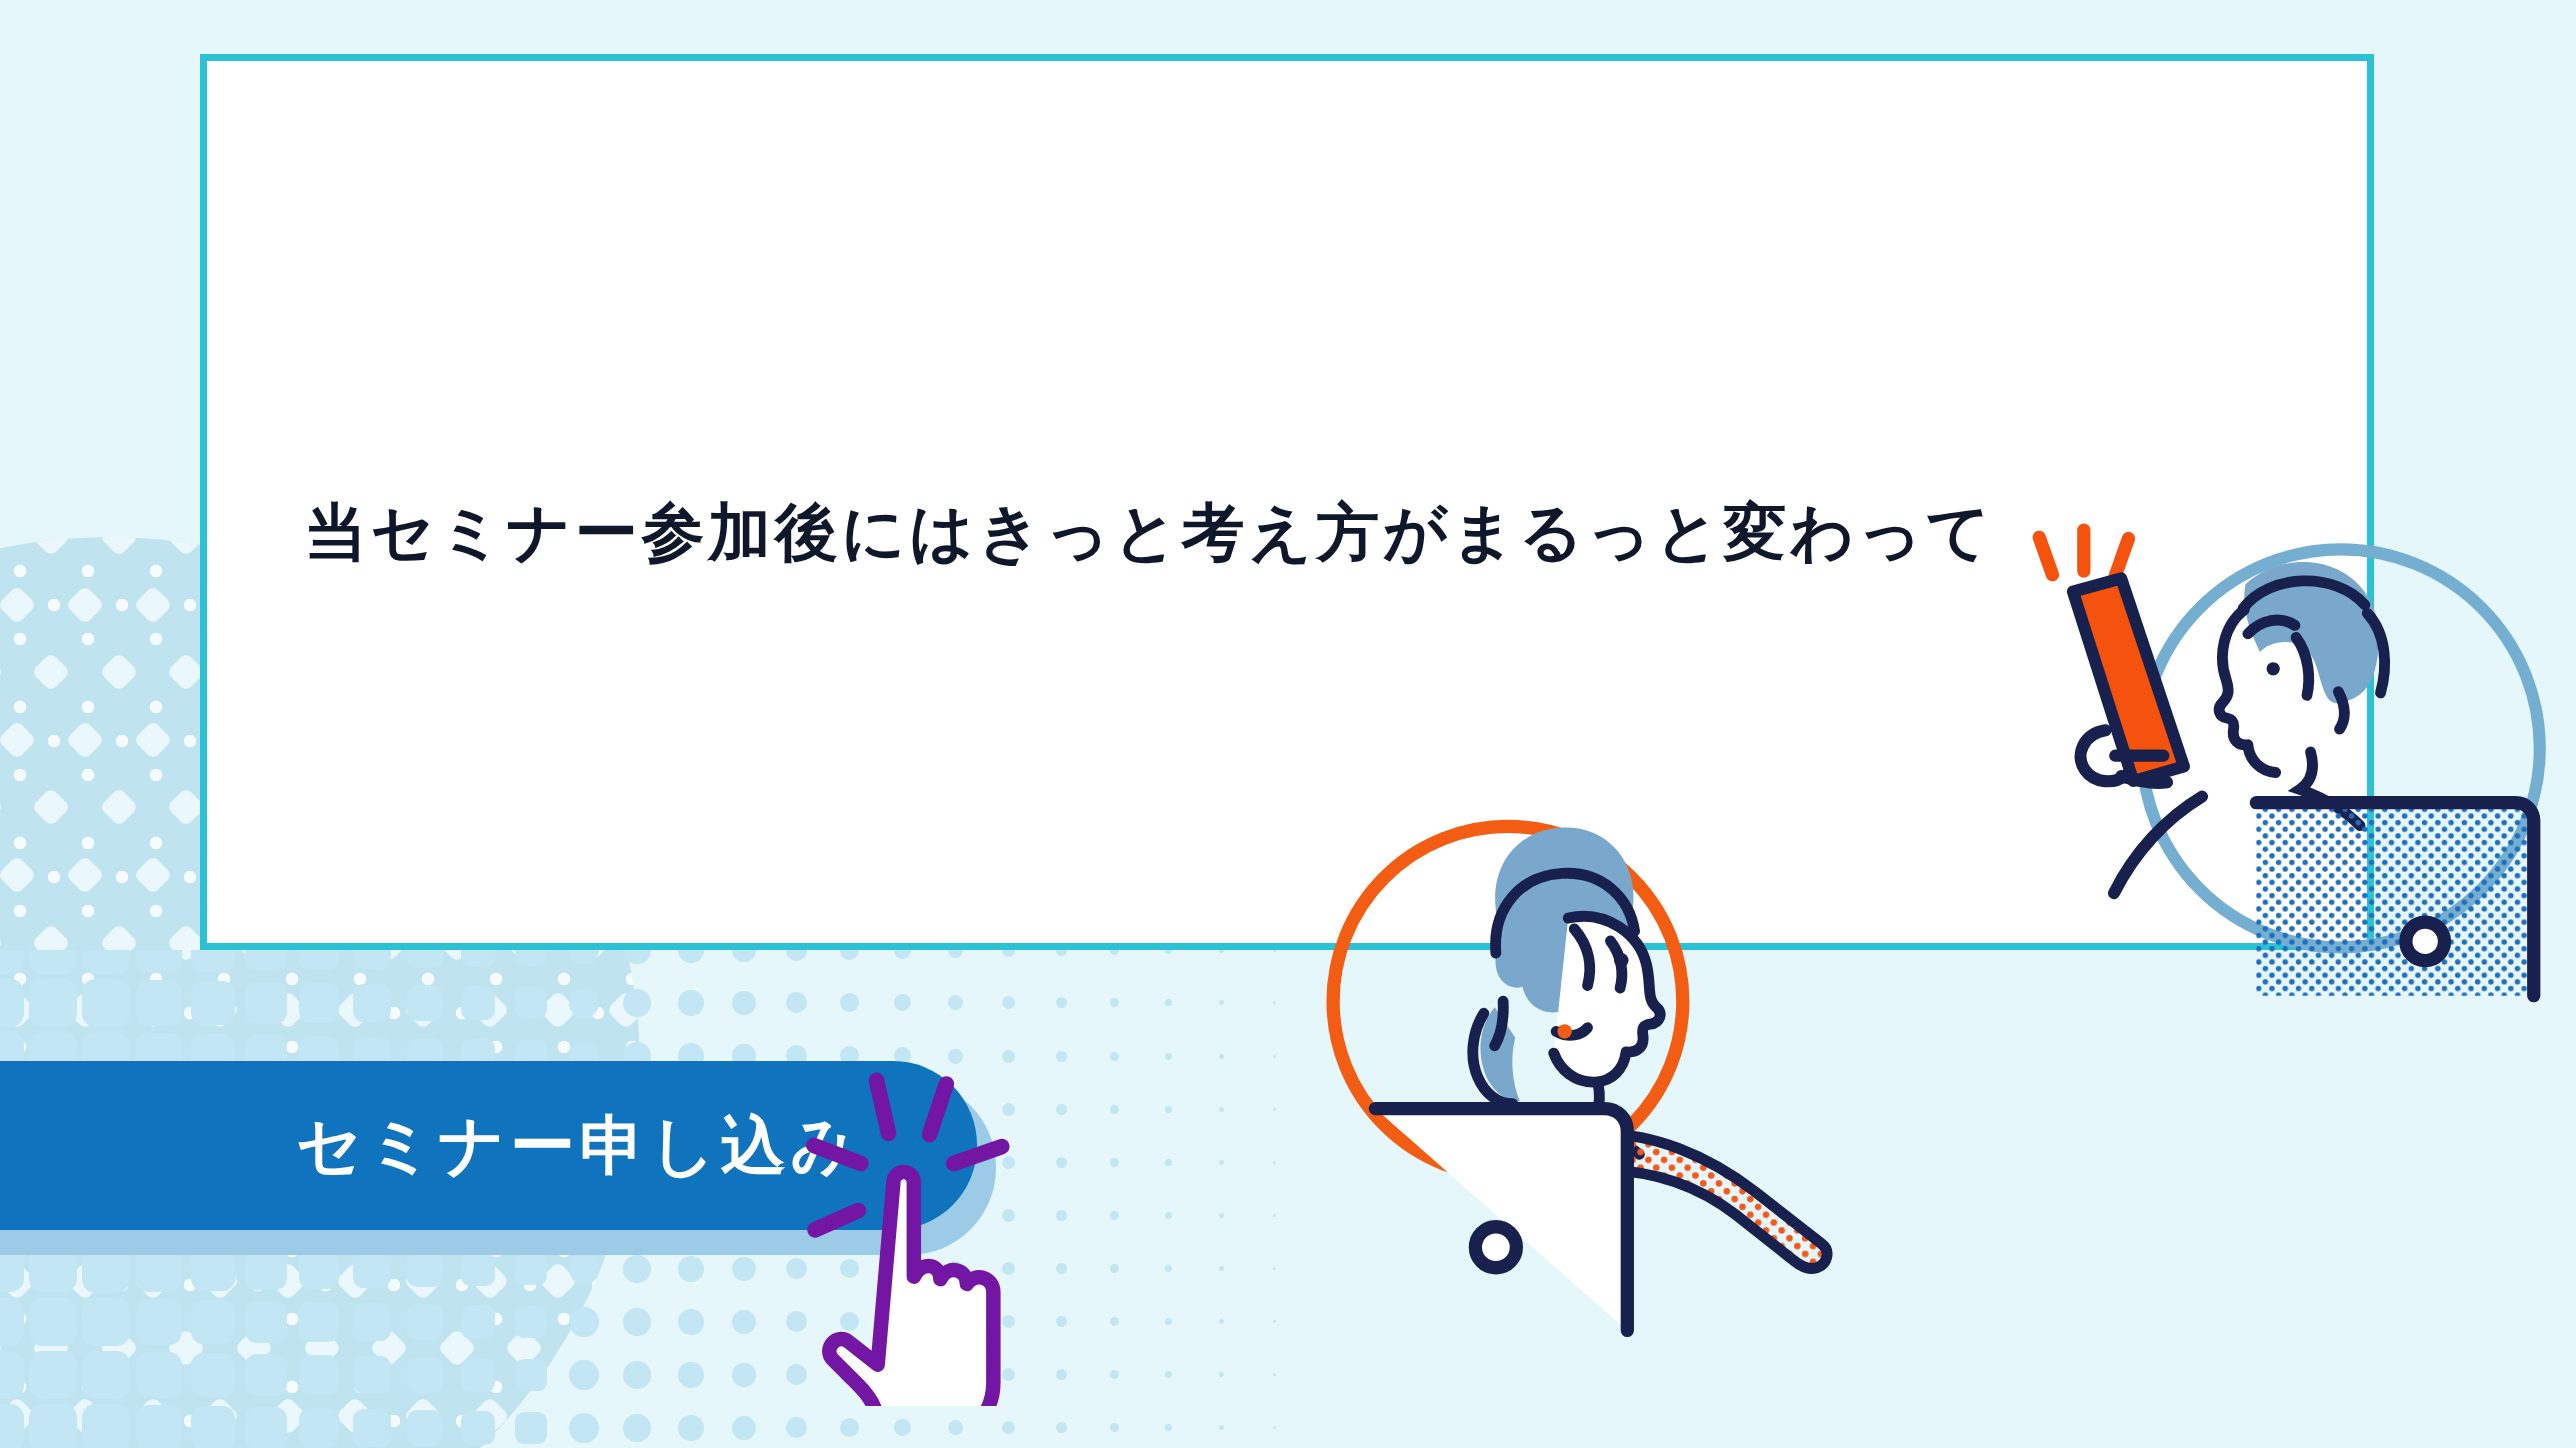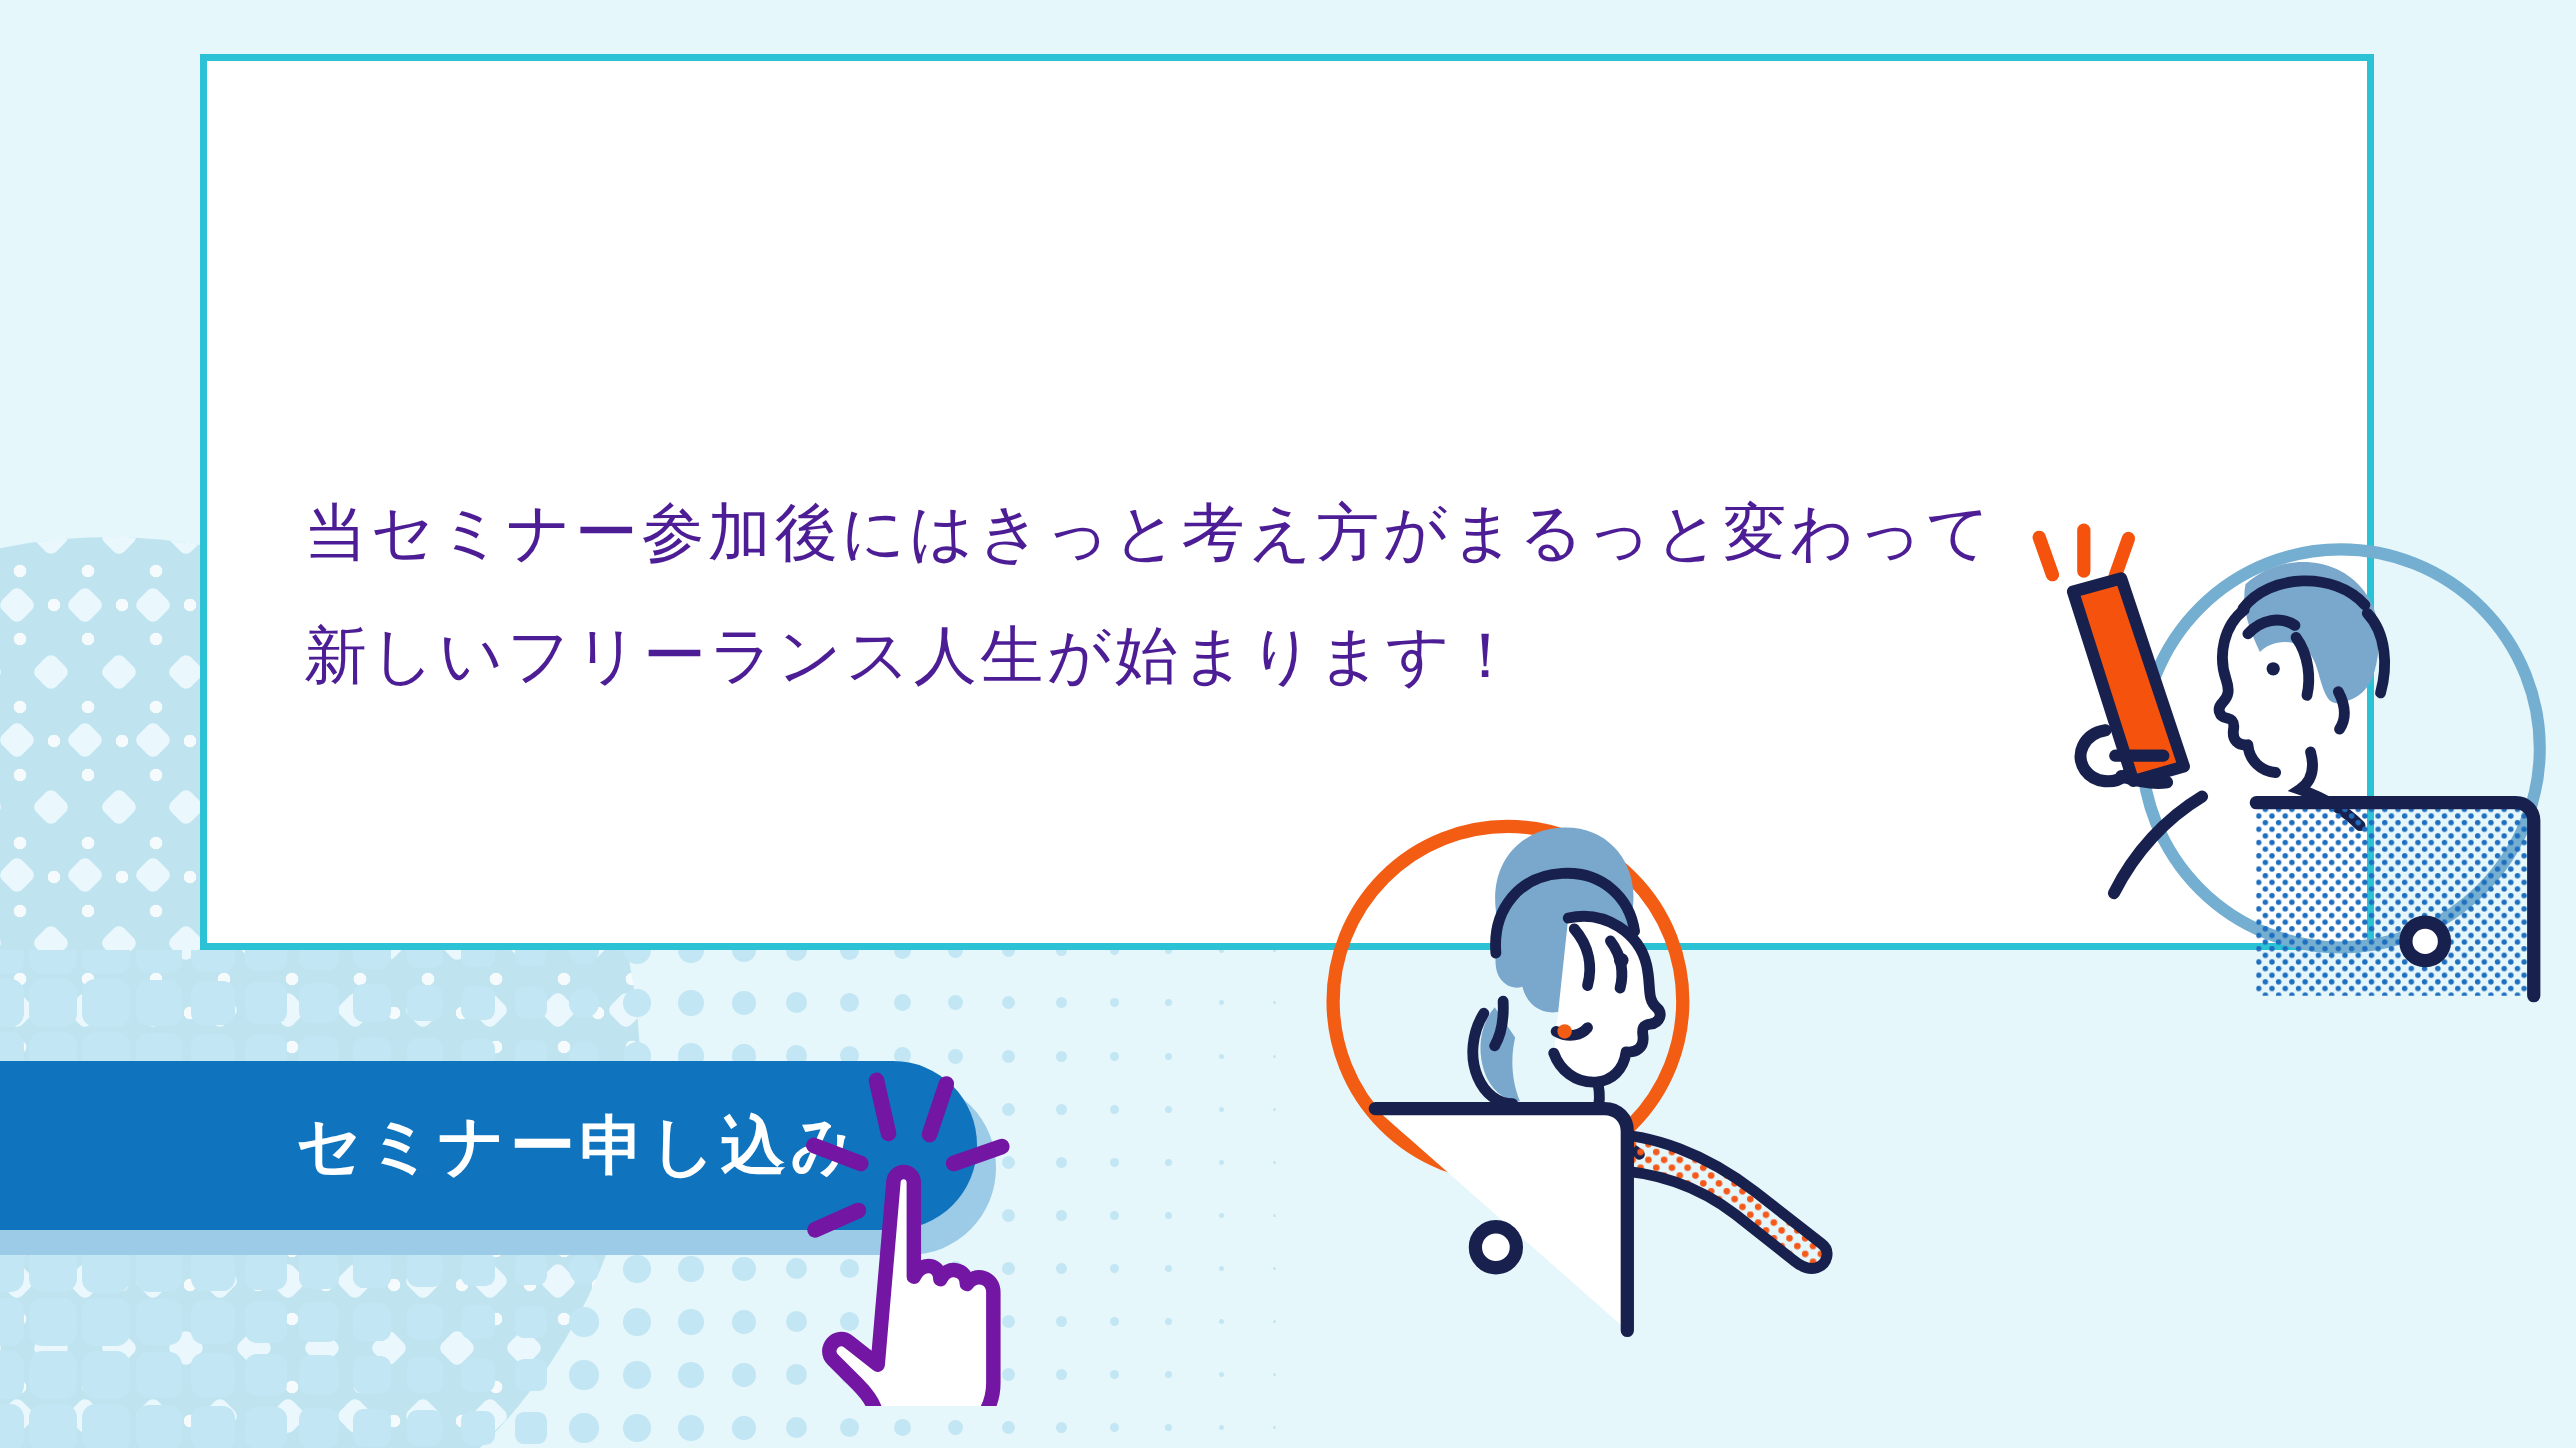--- a/index.html
+++ b/index.html
@@ -74,23 +74,23 @@
     font-size:98px;
     font-weight:bold;
     letter-spacing:2.4px;
     line-height:1;
     white-space:nowrap;
   }
   .bodytext{
     position:absolute;
     left:97px;top:410px;
     width:1931px;
-    color:#4c1d95;
+    color:#0f172a;
     font-size:63px;
-    font-weight:400;
+    font-weight:700;
     letter-spacing:3.6px;
     line-height:1.95;
   }
   .bodytext div{white-space:nowrap;}
 
   
   .cta-wrap{position:absolute;left:0px;top:1061px;width:1038px;height:199px;}
   .cta-shadow{
     position:absolute;
     left:-84px;top:19.3px;
@@ -532,21 +532,20 @@
         <i style="width: 7.3px; height: 7.3px; left: 1165px; top: 474px; border-radius: 50%;"></i>
         <i style="width: 5.3px; height: 5.3px; left: 1219px; top: 475px; border-radius: 50%;"></i>
         <i style="width: 3.3px; height: 3.3px; left: 1273px; top: 476px; border-radius: 50%;"></i>
       </div>
 
   </div>
 
   <div class="card">
     <div class="bodytext">
       <div>当セミナー参加後にはきっと考え方がまるっと変わって</div>
-      <div>新しいフリーランス人生が始まります！</div>
     </div>
   </div>
 
   <div class="cta-wrap">
     <div class="cta-shadow"></div>
     <button class="cta-btn">セミナー申し込み</button>
   </div>
 
   <svg class="cursor" viewBox="0 0 420 560">
     <g stroke="#7216a3" stroke-width="26" stroke-linecap="round" fill="none">

